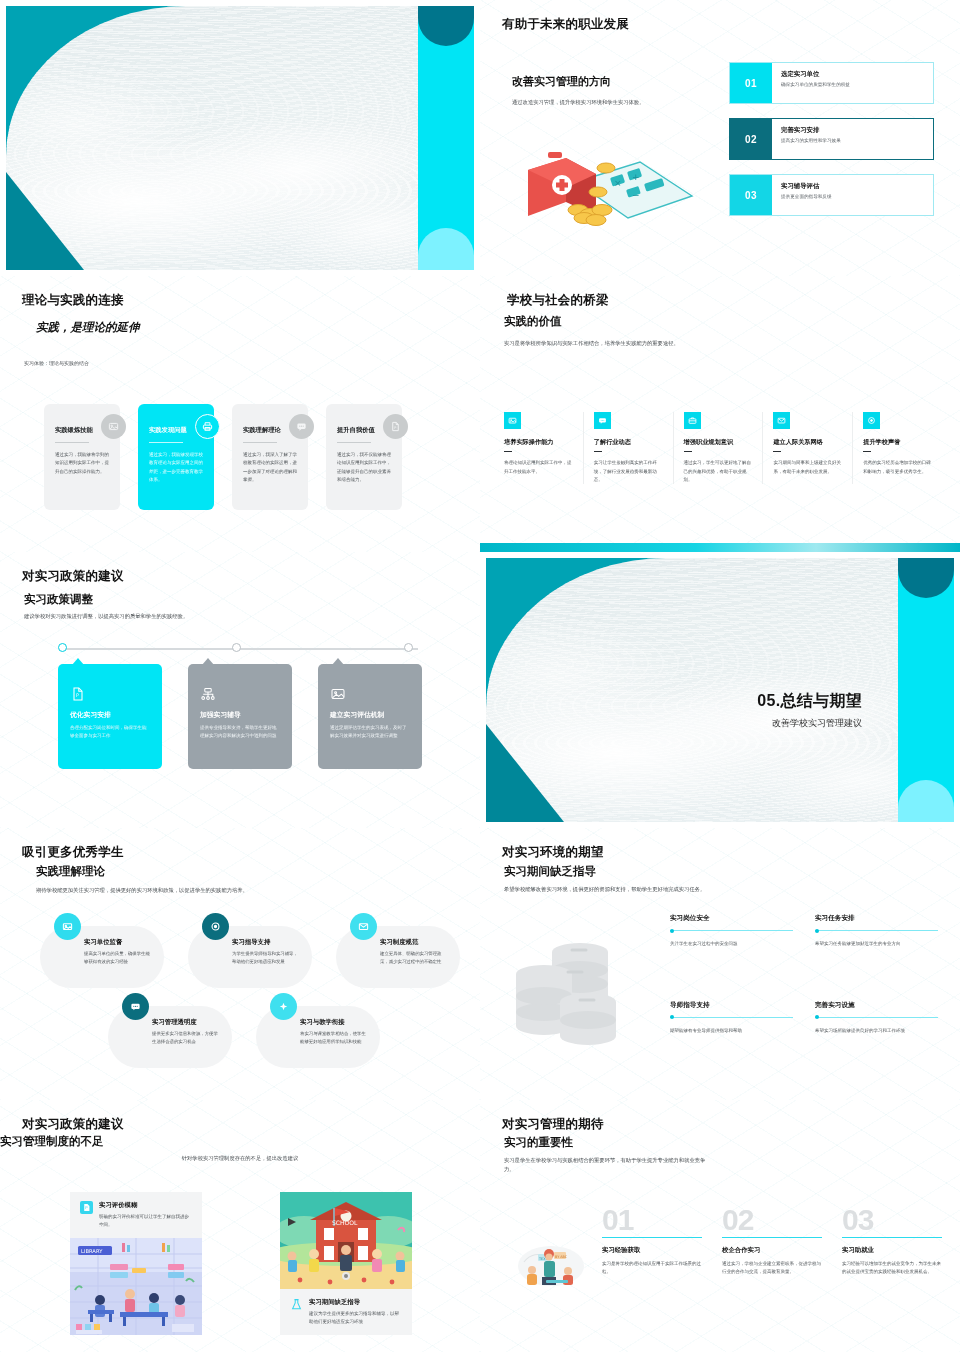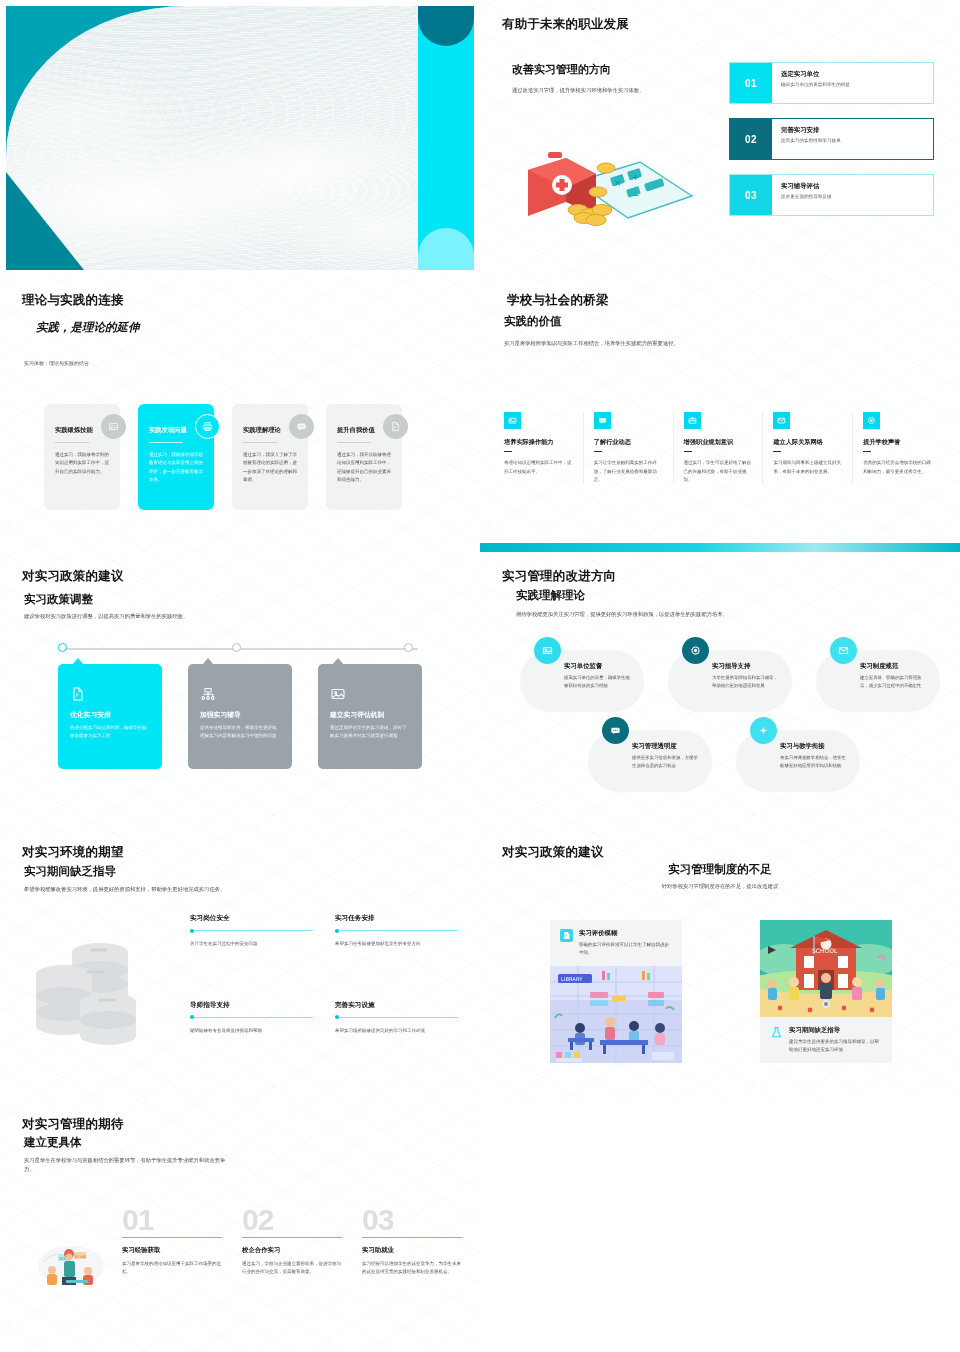--- a/index.html
+++ b/index.html
@@ -86,21 +86,21 @@
   .cover .ctitle { font-size:16px; font-weight:bold; color:#141414; letter-spacing:.3px; }
   .cover .csub { font-size:9px; color:#2b2b2b; margin-top:5px; }
 
   
   .pad { position:absolute; inset:0; padding:16px 22px; }
   .h1 { font-size:12.5px; font-weight:bold; color:#141414; letter-spacing:.2px; }
   .h2 { font-size:11.5px; font-weight:bold; color:#141414; }
   .lead { font-size:5.3px; color:#3f4448; line-height:1.75; }
 
   
-  .s2-left { position:absolute; left:32px; top:62px; width:200px; }
+  .s2-left { position:absolute; left:32px; top:74px; width:200px; }
   .s2-left .h2 { font-size:11px; }
   .s2-left .lead { margin-top:9px; }
   .s2-art { position:absolute; left:34px; top:140px; width:190px; height:95px; }
   .s2-rows { position:absolute; right:26px; top:62px; width:205px; }
   .s2-row {
     display:flex; align-items:stretch; height:42px; margin-bottom:14px;
     background:#fff; border:1px solid #9fe9f2;
   }
   .s2-num {
     width:42px; display:flex; align-items:center; justify-content:center;
@@ -207,21 +207,21 @@
   }
   .s7-t { font-size:6.6px; font-weight:bold; color:#141414; }
   .s7-bar { position:relative; height:1.4px; background:#7FE8F4; margin:7px 0 9px; }
   .s7-bar::before {
     content:""; position:absolute; left:0; top:-1.3px; width:4px; height:4px;
     border-radius:50%; background:#00C6DC;
   }
   .s7-d { font-size:4.5px; line-height:1.85; color:#4b5054; }
 
   
-  .s8-h2 { position:absolute; left:0; right:0; top:34px; text-align:center; }
+  .s8-h2 { position:absolute; left:0; right:0; top:34px; text-align:left; }
   .s8-lead { position:absolute; left:0; right:0; top:54px; text-align:center; }
   .s8-panes { position:absolute; left:70px; top:92px; right:70px; display:flex; gap:78px; }
   .s8-pane { width:132px; background:#f3f4f5; }
   .s8-cap { padding:9px 10px; display:flex; gap:6px; }
   .s8-ci { width:13px; height:13px; flex:0 0 13px; }
   .s8-t { font-size:6.4px; font-weight:bold; color:#141414; }
   .s8-d { font-size:4.5px; line-height:1.8; color:#4b5054; margin-top:3px; }
   .s8-img { width:132px; height:97px; }
 
   
@@ -501,24 +501,40 @@
               <circle cx="7" cy="8.5" r="1.2"></circle>
               <path d="M3.4 14.4l4.5-4 3 2.6 3.3-2.8 3 3"></path>
             </svg>
         </div>
         <div class="s5-t">建立实习评估机制</div>
         <div class="s5-d">通过定期评估学生的实习表现，及时了解实习效果并对实习政策进行调整</div>
       </div>
     </div>
   </section>
 
+  <section class="slide cover">
+    <div class="stage">
+      <div class="tealbg"></div>
+      <div class="mountain"></div>
+      <div class="mwave"></div>
+      <div class="corner-bl"></div>
+      <div class="rightbar">
+        <div class="rb-top"></div>
+        <div class="rb-bot"></div>
+      </div>
+      <div class="ctext">
+        <div class="ctitle">05.总结与期望</div>
+        <div class="csub">改善学校实习管理建议</div>
+      </div>
+    </div>
+  </section>
 
   <section class="slide tex">
     <div class="pad">
-      <div class="h1">实习管理的改进方向</div>
+      <div class="h1">吸引更多优秀学生</div>
     </div>
     <div class="s6-h2 h2">实践理解理论</div>
     <div class="s6-lead lead">期待学校能更加关注实习管理，提供更好的实习环境和政策，以促进学生的实践能力培养。</div>
 
     <div class="s6-row1">
       <div class="s6-pill">
         <div class="s6-bubble" style="background:#2FDCEE">
           <svg class="ic" width="11" height="11" viewBox="0 0 16 16" fill="none" stroke="#fff" stroke-width="1.5">
               <rect x="2" y="4" width="12" height="8.4" rx="1.2"></rect>
               <circle cx="5.5" cy="7.3" r="1"></circle>
@@ -748,21 +764,21 @@
           </div>
         </div>
       </div>
     </div>
   </section>
 
   <section class="slide tex">
     <div class="pad">
       <div class="h1">对实习管理的期待</div>
     </div>
-    <div class="s9-h2 h2">建立更具体</div>
+    <div class="s9-h2 h2">实习的重要性</div>
     <div class="s9-lead lead">实习是学生在学校学习与实践相结合的重要环节，有助于学生提升专业能力和就业竞争力。</div>
 
     <div class="s9-person">
       <svg class="ic" viewBox="0 0 70 48" width="70" height="48">
         <ellipse cx="35" cy="26" rx="33" ry="20" fill="#f4f6f7"></ellipse>
         <path d="M8 22c6-8 16-10 22-4" stroke="#e0e4e6" stroke-width="1.2" fill="none"></path>
         <rect x="22" y="14" width="13" height="7" rx="1" fill="#bfe8ef"></rect>
         <rect x="38" y="12" width="12" height="7" rx="1" fill="#f6d3a8"></rect>
         <text x="23" y="19.5" font-size="3.4" fill="#2a8fa0" font-family="DejaVu Sans, sans-serif">TEXT</text>
         <text x="39" y="18" font-size="3.4" fill="#c97a2e" font-family="DejaVu Sans, sans-serif">BY ABC</text>

